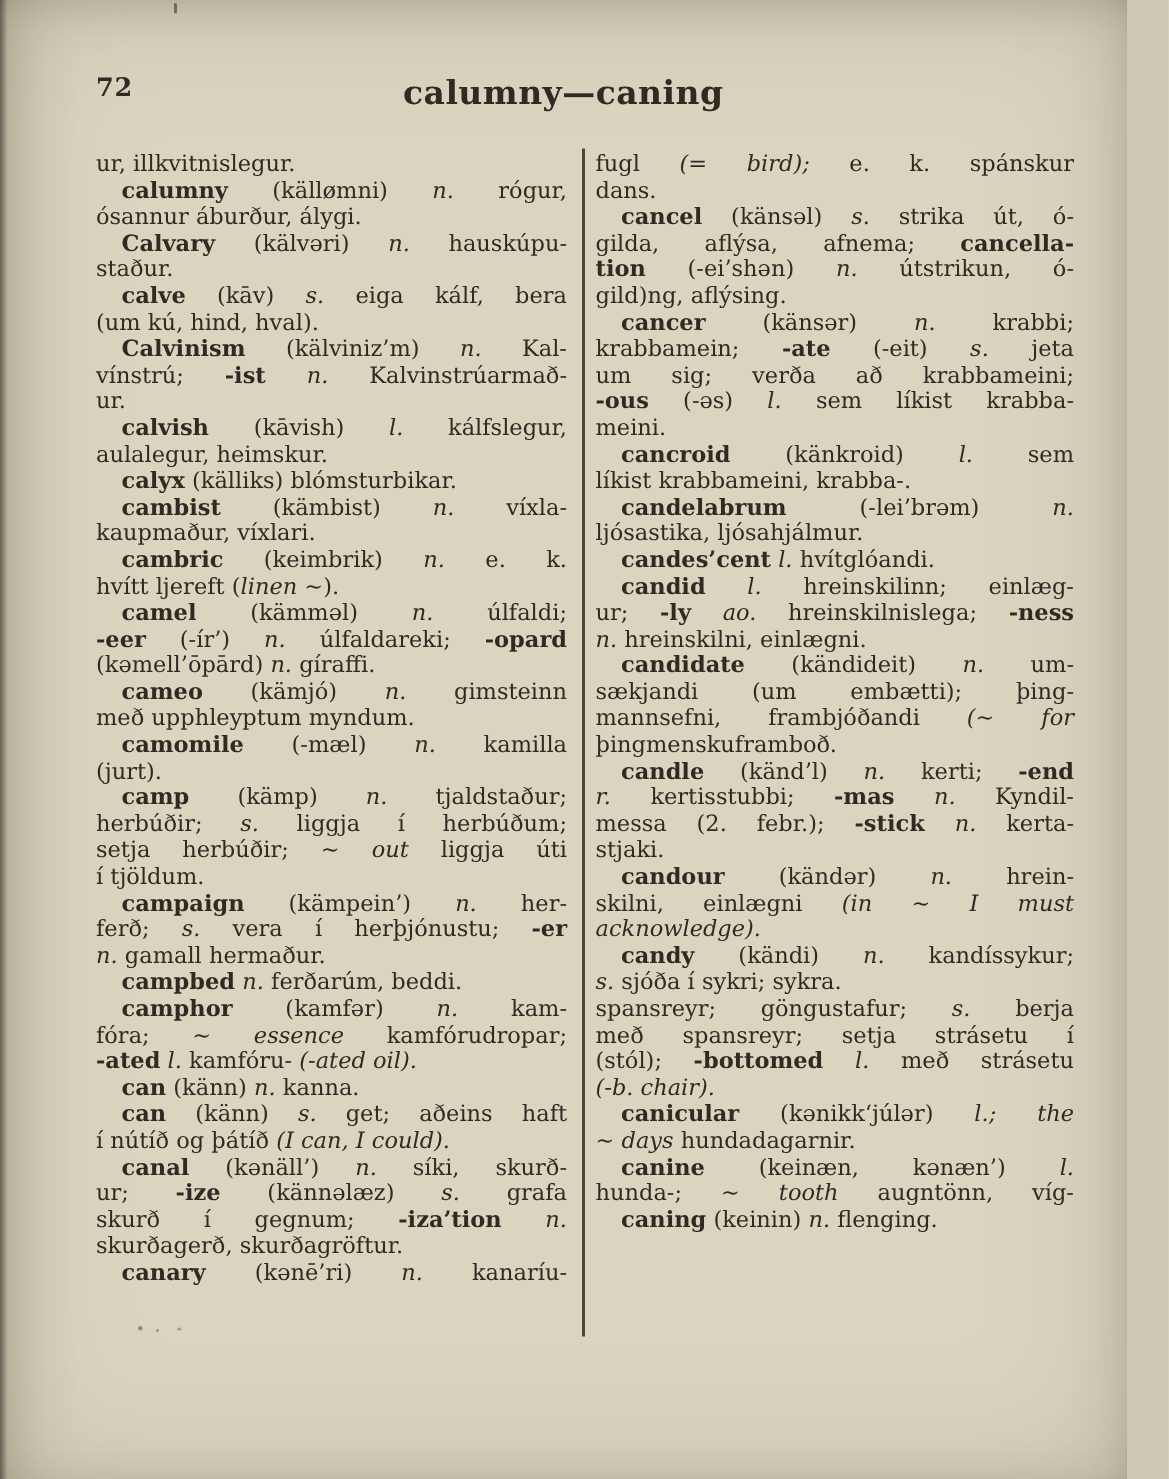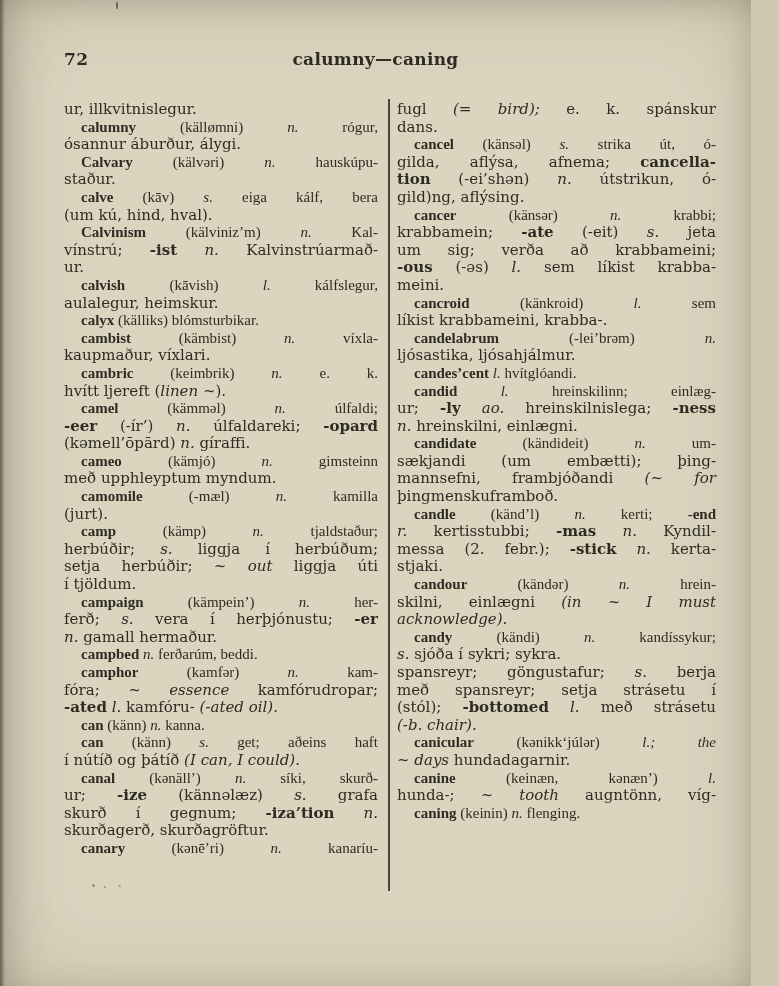--- a/index.html
+++ b/index.html
@@ -26,36 +26,36 @@
   .edge-left{
     position:absolute;left:0;top:0;width:5px;height:100%;
     background:linear-gradient(to right, rgba(62,58,50,.65), rgba(62,58,50,0));
   }
   .header-num{
     position:absolute;left:64px;top:49px;
     font-size:17px;font-weight:bold;letter-spacing:.5px;
   }
   .header-title{
     position:absolute;left:0;right:0;top:49px;text-align:center;
-    font-size:17px;font-weight:bold;letter-spacing:.3px;
+    font-size:22px;font-weight:bold;letter-spacing:.3px;
   }
   .col{position:absolute;top:101px;}
   .col-left{left:64px;width:314px;}
   .col-right{left:397px;width:319px;}
   .divider{
     position:absolute;left:388px;top:99px;width:2px;height:792px;
     background:var(--divider);
   }
   .line{
     height:17.6px;line-height:17.6px;font-size:15px;
     text-align:justify;text-align-last:justify;
     white-space:normal;
   }
   .line.end{text-align-last:left;}
-  .line.indent{padding-left:17px;box-sizing:border-box;font-family:Liberation Serif, serif;}
+  .line.indent{padding-left:17px;box-sizing:border-box;}
   .line b{font-weight:bold;}
   .line i{font-style:italic;}
   .speck{position:absolute;background:#3a362e;border-radius:1px;}
   .speck-corner{left:752px;top:0;width:18px;height:5px;transform:rotate(-10deg);opacity:.85;}
   .speck-topleft{left:116px;top:2px;width:2px;height:7px;opacity:.6;}
   .speck-dot1{left:92px;top:884px;width:3px;height:3px;border-radius:50%;opacity:.45;}
   .speck-dot2{left:104px;top:886px;width:2px;height:2px;border-radius:50%;opacity:.4;}
   .speck-dot3{left:118px;top:885px;width:3px;height:2px;border-radius:50%;opacity:.35;}
 </style>
 </head>

